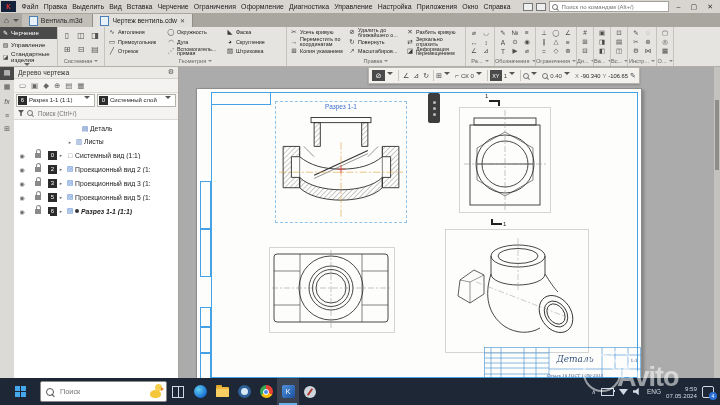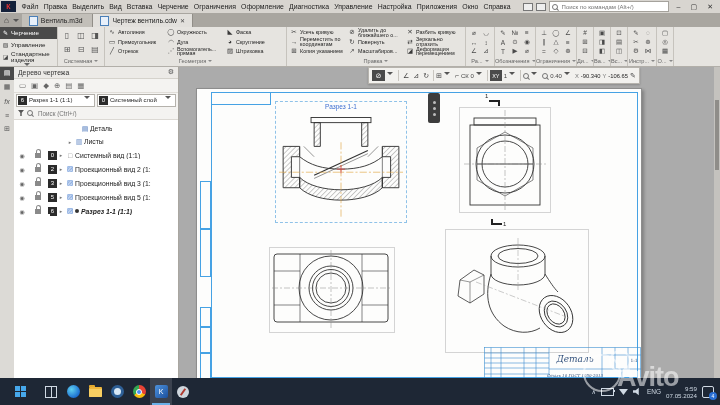--- a/index.html
+++ b/index.html
@@ -722,20 +722,29 @@
 
   <div class="taskbar">
     <div class="startbtn">
       <div class="winlogo">
           <i></i>
           <i></i>
           <i></i>
           <i></i>
         </div>
     </div>
+    <div class="tsearchbox">
+      <span class="mag"></span>
+      <input placeholder="Поиск" style="">
+      <span class="duck">
+          <span class="body"></span>
+          <span class="head"></span>
+          <span class="beak"></span>
+        </span>
+    </div>
     <div class="ticell">
         <span class="tv">
           <i></i>
           <i></i>
         </span>
       </div>
     <div class="ticell">
         <span class="edge"></span>
       </div>
     <div class="ticell">

